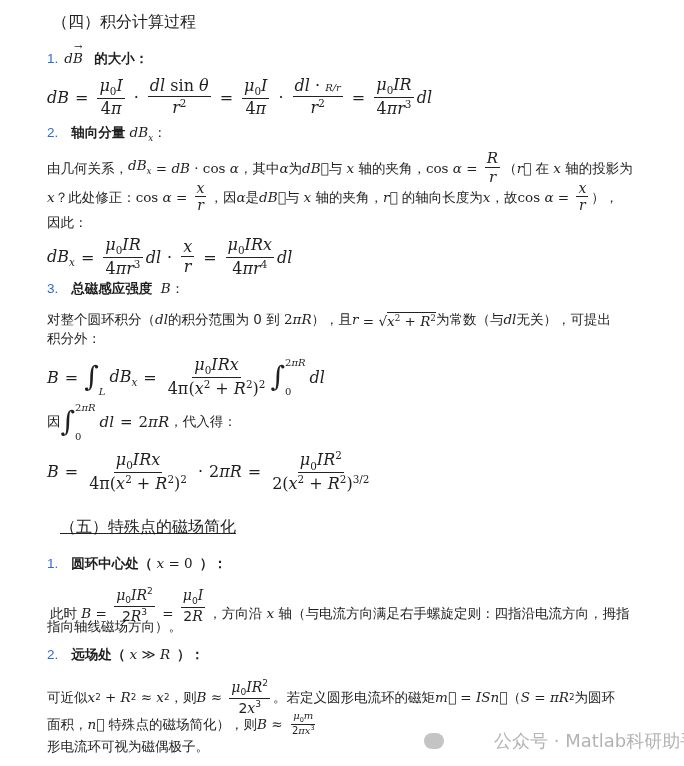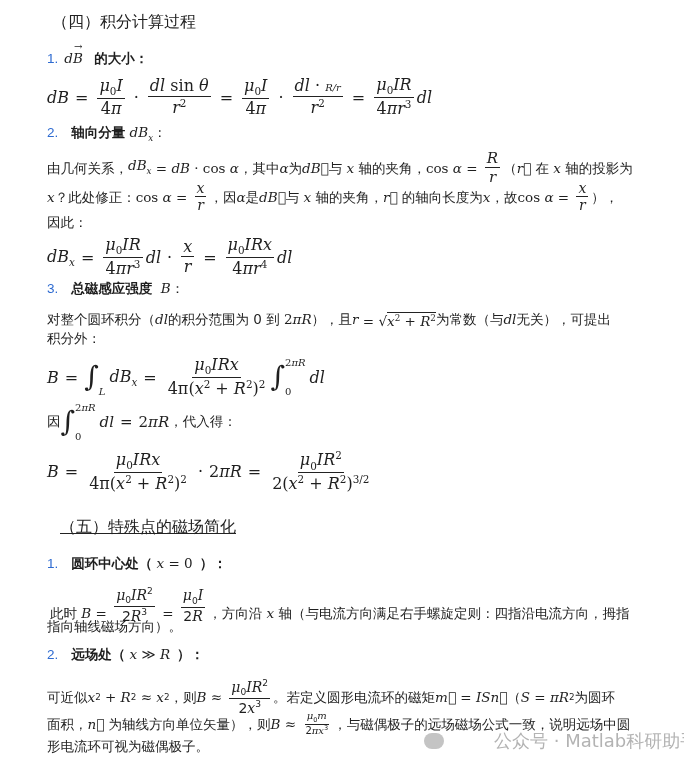--- a/index.html
+++ b/index.html
@@ -242,27 +242,26 @@
     <span class="m">ISn⃗</span>
   <span>（</span>
     <span class="m">S</span>
     <span class="mr">&nbsp;=&nbsp;</span>
     <span class="m">πR</span>
     <sup>2</sup>
   <span>为圆环</span>
 </div>
 
 <div class="abs txt" style="left:47px;top:710px;">
-  <span>面积，</span><span class="m">n⃗</span>&nbsp;<span>为轴线方向单位矢量），则</span>
+  <span>面积，</span><span class="m">n⃗</span>&nbsp;<span>特殊点的磁场简化），则</span>
   <span class="m">B</span><span class="mr">&nbsp;≈&nbsp;</span>
   <span class="frac" style="font-size:10px;">
       <span class="n"><span class="m">μ</span><sub>0</sub><span class="m">m</span></span>
       <span class="d">2<span class="m">πx</span><sup>3</sup></span>
     </span>
-  <span>，与磁偶极子的远场磁场公式一致，说明远场中圆</span>
 </div>
 
 <div class="abs li" style="left:47px;top:738px;">形电流环可视为磁偶极子。</div>
 
 <div class="abs wm" style="left:424px;top:729px;">
   <span class="dot"></span>
   <span>公众号 · Matlab科研助手</span>
 </div>
 
 </body></html>

